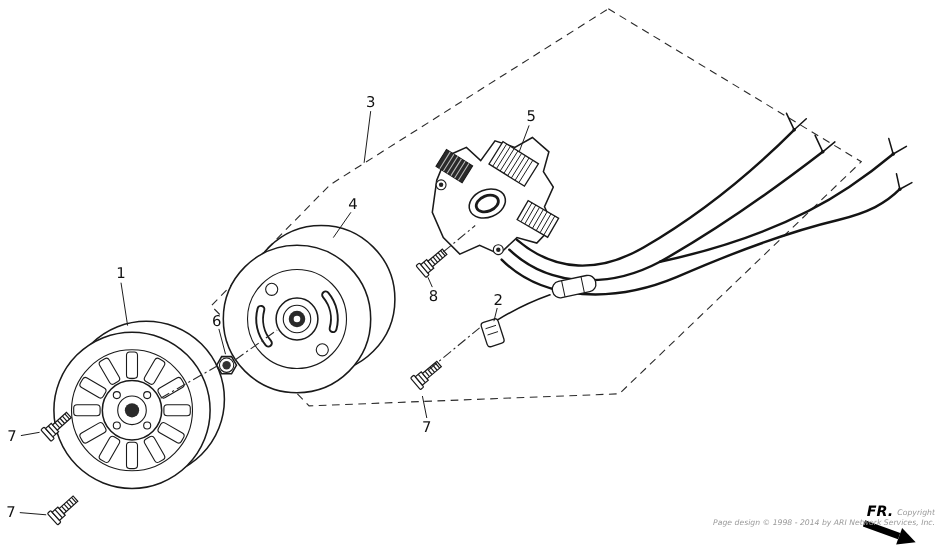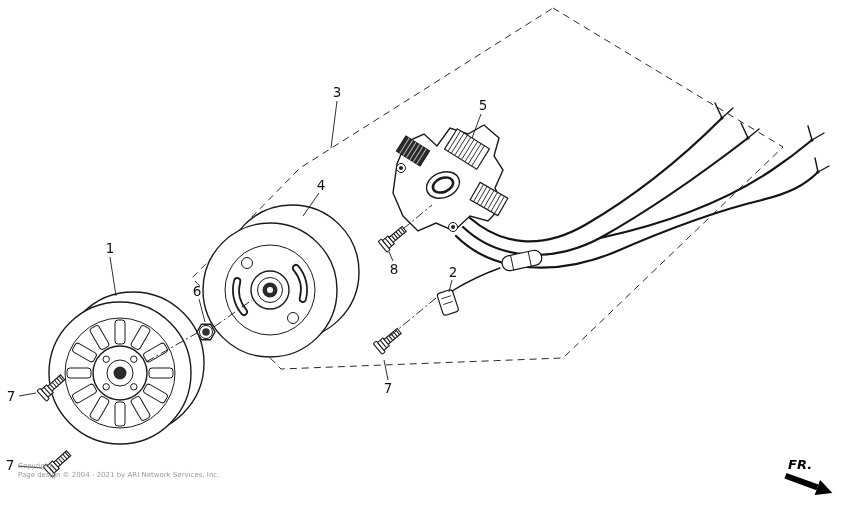--- a/index.html
+++ b/index.html
@@ -21,27 +21,28 @@
   }
   .fr-text {
     font-family: "DejaVu Sans", sans-serif;
     font-size: 13px;
     font-weight: bold;
     font-style: italic;
     fill: #000000;
   }
   .copyright {
     position: absolute;
-    left: 18px; right: 0;
+    left: 0; right: 0;
     top: 462px;
-    text-align: left;
+    text-align: right;
     font-family: "DejaVu Sans", sans-serif;
     font-size: 7px;
     line-height: 8.5px;
     color: #999999;
+    font-style: italic;
   }
   .outline-thin { fill: none; stroke: #1a1a1a; stroke-width: 1; }
   .whiteface { fill: #ffffff; stroke: #1a1a1a; stroke-width: 1.4; }
   .dashed-box { fill: none; stroke: #2a2a2a; stroke-width: 1; stroke-dasharray: 7 5; }
   .axis { fill: none; stroke: #2a2a2a; stroke-width: 1; stroke-dasharray: 9 3 2 3; }
   .leader { stroke: #1a1a1a; stroke-width: 0.9; }
   .wire { fill: none; stroke: #141414; stroke-width: 2.2; stroke-linecap: round; }
   .wire-thin { fill: none; stroke: #141414; stroke-width: 1.4; stroke-linecap: round; }
 </style>
 </head>
@@ -233,15 +234,15 @@
     <text class="fr-text" x="788" y="469">FR.</text>
     <g transform="translate(808,484) rotate(20)" fill="#000000">
       <rect x="-24" y="-3" width="34" height="6"></rect>
       <polygon points="10,-8 26,0 10,8"></polygon>
     </g>
   </g>
 </svg>
 
 <div class="copyright">
   <div>Copyright</div>
-  <div>Page design © 2004 - 2021 by ARI Network Services, Inc.</div>
+  <div>Page design © 1998 - 2014 by ARI Network Services, Inc.</div>
 </div>
 </div>
 
 </body></html>

